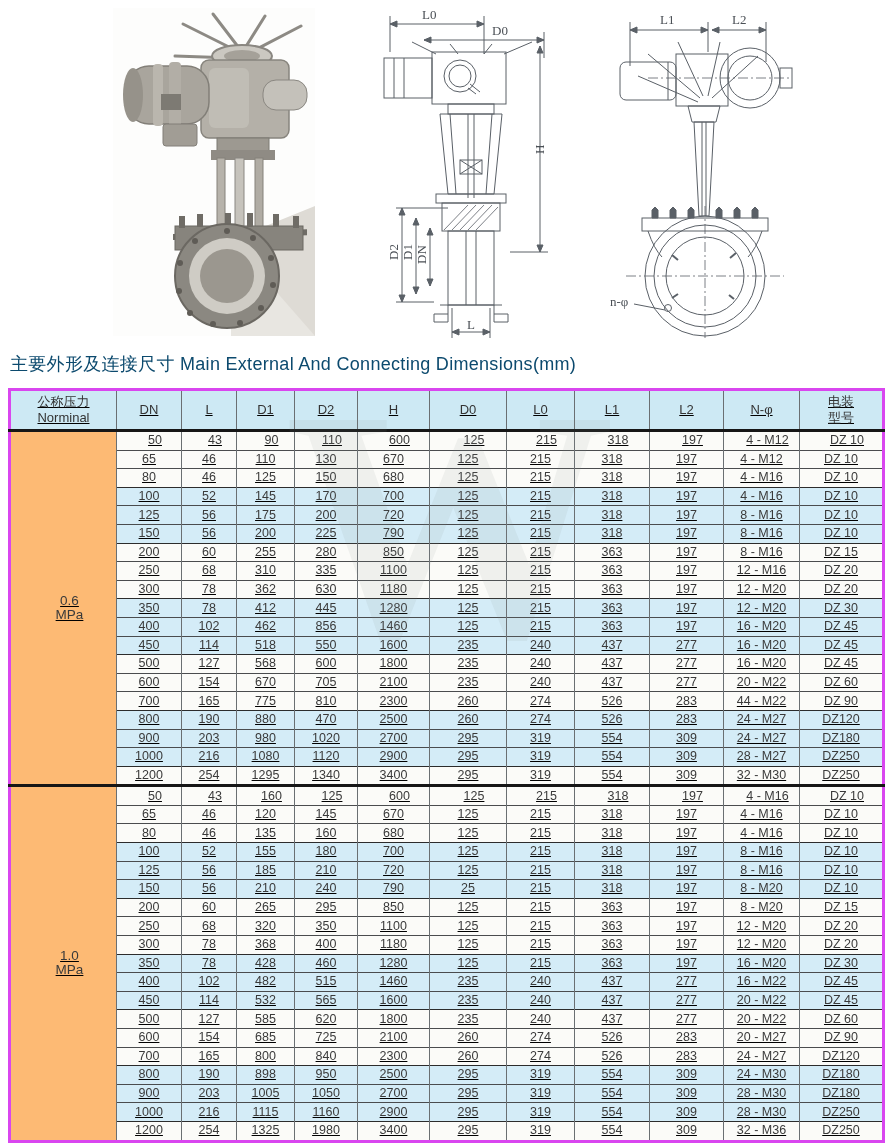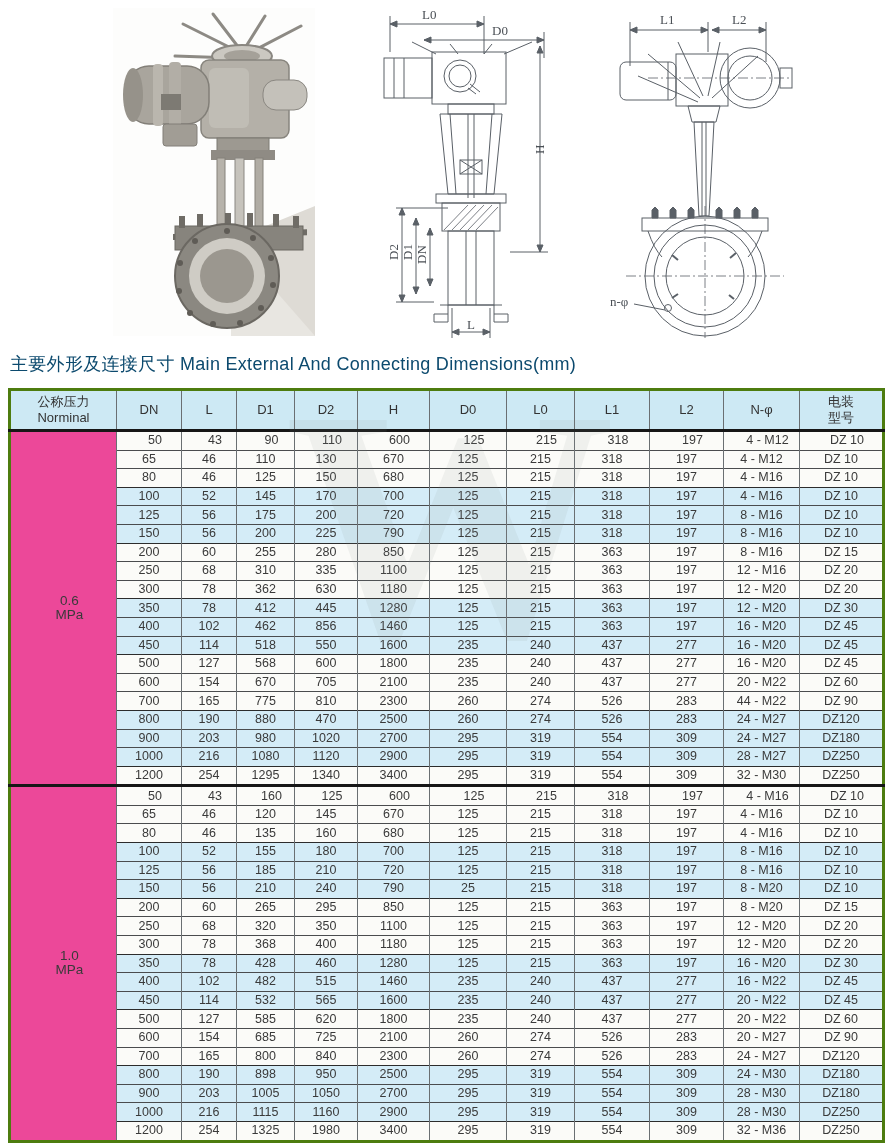--- a/index.html
+++ b/index.html
@@ -20,34 +20,34 @@
   .watermark{
     position:absolute;left:150px;top:360px;width:600px;height:420px;
     font-size:330px;font-weight:bold;color:rgba(140,145,150,0.10);
     font-family:"Liberation Serif", serif;line-height:1;text-align:center;
     pointer-events:none;z-index:3;
   }
   
   .table-wrap{position:absolute;left:8px;top:388px;width:874px;z-index:2;}
   table.dim{
     border-collapse:collapse;table-layout:fixed;width:874px;
-    border:3px solid #4d7c0f;background:#fbfbf8;
+    border:3px solid #d946ef;background:#fbfbf8;text-decoration:underline;
   }
   table.dim th, table.dim td{
     border-left:1px solid #6a6f72;border-top:1px solid #4a4c4e;
     text-align:center;vertical-align:middle;
     font-size:12.5px;color:#3a3a3a;padding:0;height:17.6px;line-height:1.05;
     overflow:hidden;white-space:nowrap;
   }
   table.dim thead th{
     background:#cde9f4;height:38px;font-size:13px;color:#333;font-weight:normal;
     border-bottom:2.5px solid #161616;
   }
   table.dim .pressure-cell{
-    background:#ec4899;font-size:13.5px;color:#3a3a3a;
+    background:#fdba74;font-size:13.5px;color:#3a3a3a;
   }
   tr.tint td{background:#d4ecf7;}
   tr.tint td.pressure-cell, tr td.pressure-cell{background:#cde9f4;}
   tr.group-start td{border-top:1.6px solid #2c2c2c;}
   tr.section-start td{border-top:3px solid #161616;padding-left:12px;}
   .hdr-two-line div{line-height:1.25;}
 </style>
 </head>
 <body>
 

